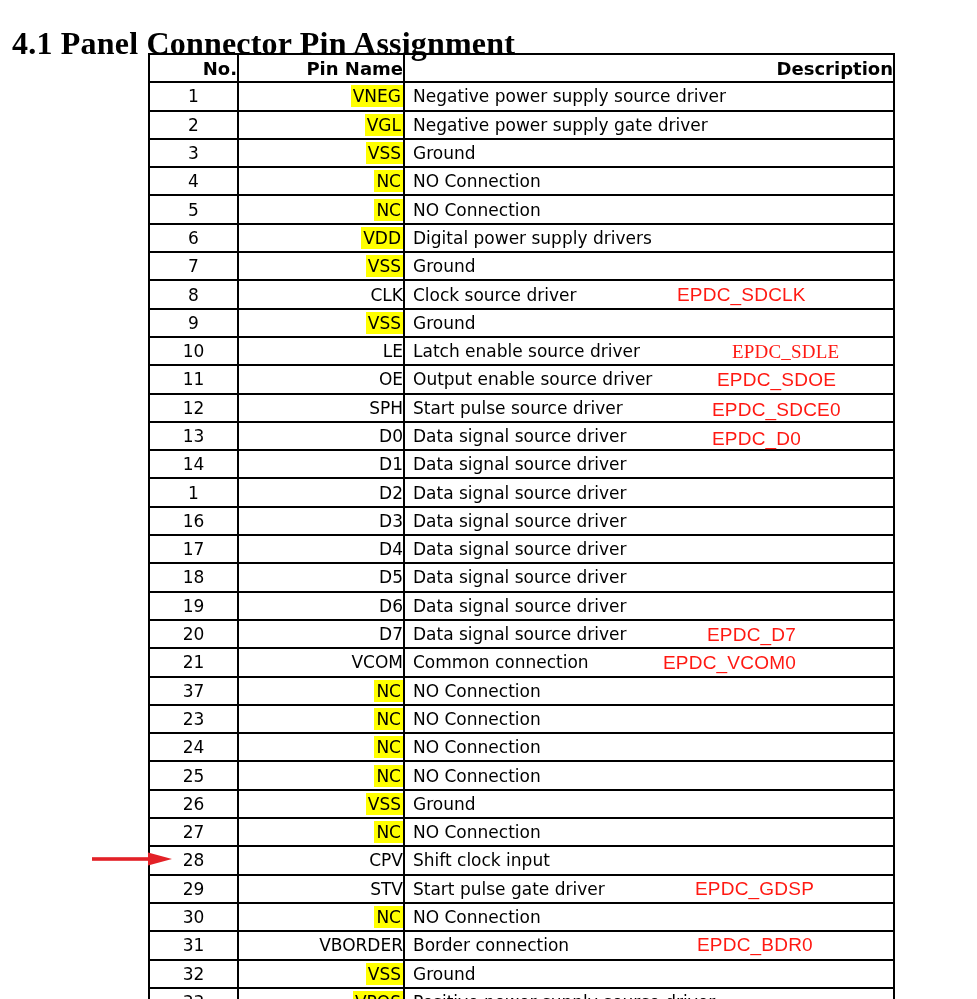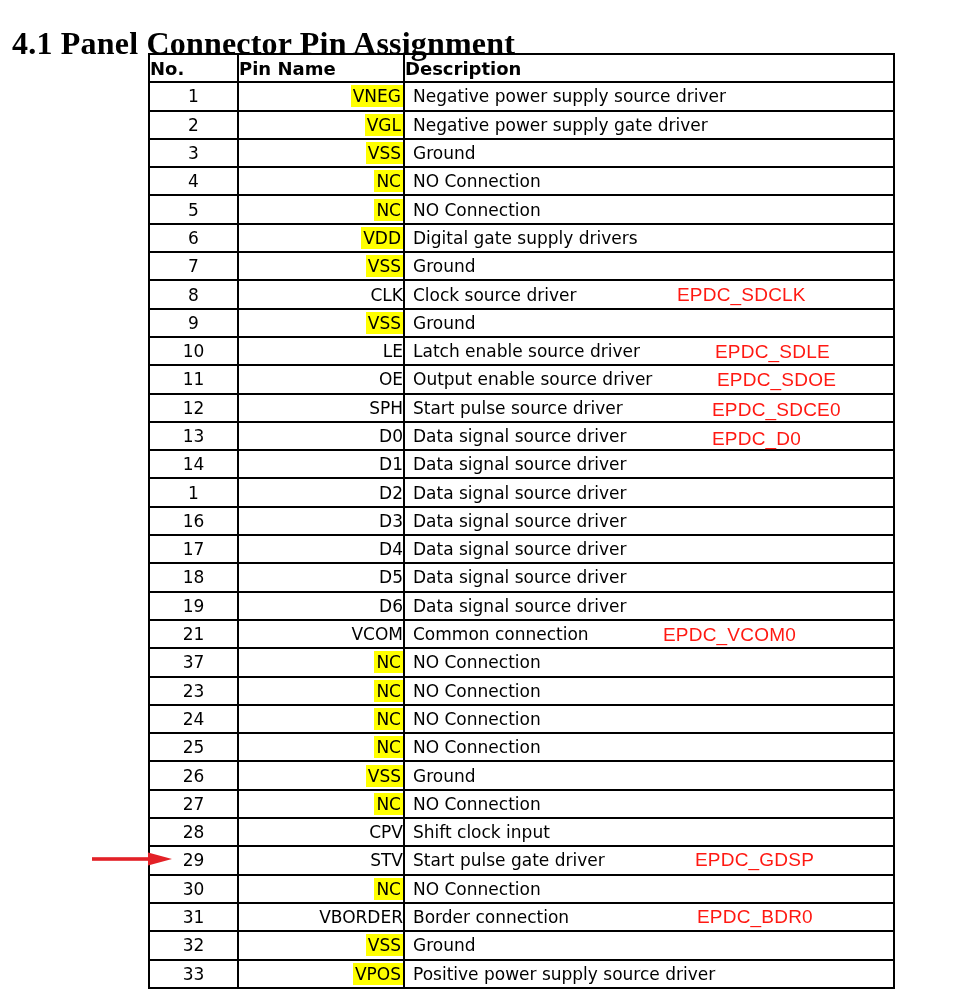--- a/index.html
+++ b/index.html
@@ -18,21 +18,21 @@
     font-size:17px;
   }
   col.c-no{width:89px;}
   col.c-pin{width:166px;}
   col.c-desc{width:490px;}
   th,td{
     border:2px solid var(--border,#000);
     height:26.3px;padding:0;vertical-align:middle;
     overflow:visible;white-space:nowrap;
   }
-  th{font-size:18px;font-weight:bold;text-align:left;}
+  th{font-size:18px;font-weight:bold;text-align:right;}
   td.no-cell{text-align:center;}
   td.pin-cell{text-align:right;}
   td.desc-cell{text-align:left;padding-left:8px;position:relative;}
   .hl{background:var(--hl,#ffff00);padding:1px 2px;}
   .note{
     position:absolute;top:50%;transform:translateY(-50%);
     font-family:"Liberation Sans",sans-serif;font-size:19px;
     color:var(--note,#ff1912);letter-spacing:0.2px;white-space:nowrap;text-align:right;
   }
   .arrow{
@@ -80,41 +80,41 @@
           <td class="desc-cell"><span>NO Connection</span></td>
         </tr>
         <tr>
           <td class="no-cell">5</td>
           <td class="pin-cell"><span class="hl">NC</span></td>
           <td class="desc-cell"><span>NO Connection</span></td>
         </tr>
         <tr>
           <td class="no-cell">6</td>
           <td class="pin-cell"><span class="hl">VDD</span></td>
-          <td class="desc-cell"><span>Digital gate supply drivers</span></td>
+          <td class="desc-cell"><span>Digital power supply drivers</span></td>
         </tr>
         <tr>
           <td class="no-cell">7</td>
           <td class="pin-cell"><span class="hl">VSS</span></td>
           <td class="desc-cell"><span>Ground</span></td>
         </tr>
         <tr>
           <td class="no-cell">8</td>
           <td class="pin-cell"><span>CLK</span></td>
           <td class="desc-cell"><span>Clock source driver</span><span class="note" style="left: 272px;">EPDC_SDCLK</span></td>
         </tr>
         <tr>
           <td class="no-cell">9</td>
           <td class="pin-cell"><span class="hl">VSS</span></td>
           <td class="desc-cell"><span>Ground</span></td>
         </tr>
         <tr>
           <td class="no-cell">10</td>
           <td class="pin-cell"><span>LE</span></td>
-          <td class="desc-cell"><span>Latch enable source driver</span><span class="note" style="left: 310px; top: calc(50% + 1px);">EPDC_SDLE</span></td>
+          <td class="desc-cell"><span>Latch enable source driver</span><span class="note" style="left: 327px; top: calc(50% + 1px); font-family: Liberation Serif, serif;">EPDC_SDLE</span></td>
         </tr>
         <tr>
           <td class="no-cell">11</td>
           <td class="pin-cell"><span>OE</span></td>
           <td class="desc-cell"><span>Output enable source driver</span><span class="note" style="left: 312px; top: calc(50% + 1px);">EPDC_SDOE</span></td>
         </tr>
         <tr>
           <td class="no-cell">12</td>
           <td class="pin-cell"><span>SPH</span></td>
           <td class="desc-cell"><span>Start pulse source driver</span><span class="note" style="left: 307px; top: calc(50% + 2px);">EPDC_SDCE0</span></td>
@@ -146,20 +146,25 @@
         </tr>
         <tr>
           <td class="no-cell">18</td>
           <td class="pin-cell"><span>D5</span></td>
           <td class="desc-cell"><span>Data signal source driver</span></td>
         </tr>
         <tr>
           <td class="no-cell">19</td>
           <td class="pin-cell"><span>D6</span></td>
           <td class="desc-cell"><span>Data signal source driver</span></td>
+        </tr>
+        <tr>
+          <td class="no-cell">20</td>
+          <td class="pin-cell"><span>D7</span></td>
+          <td class="desc-cell"><span>Data signal source driver</span><span class="note" style="left: 302px; top: calc(50% + 1px);">EPDC_D7</span></td>
         </tr>
         <tr>
           <td class="no-cell">21</td>
           <td class="pin-cell"><span>VCOM</span></td>
           <td class="desc-cell"><span>Common connection</span><span class="note" style="left: 258px; top: calc(50% + 1px);">EPDC_VCOM0</span></td>
         </tr>
         <tr>
           <td class="no-cell">37</td>
           <td class="pin-cell"><span class="hl">NC</span></td>
           <td class="desc-cell"><span>NO Connection</span></td>

